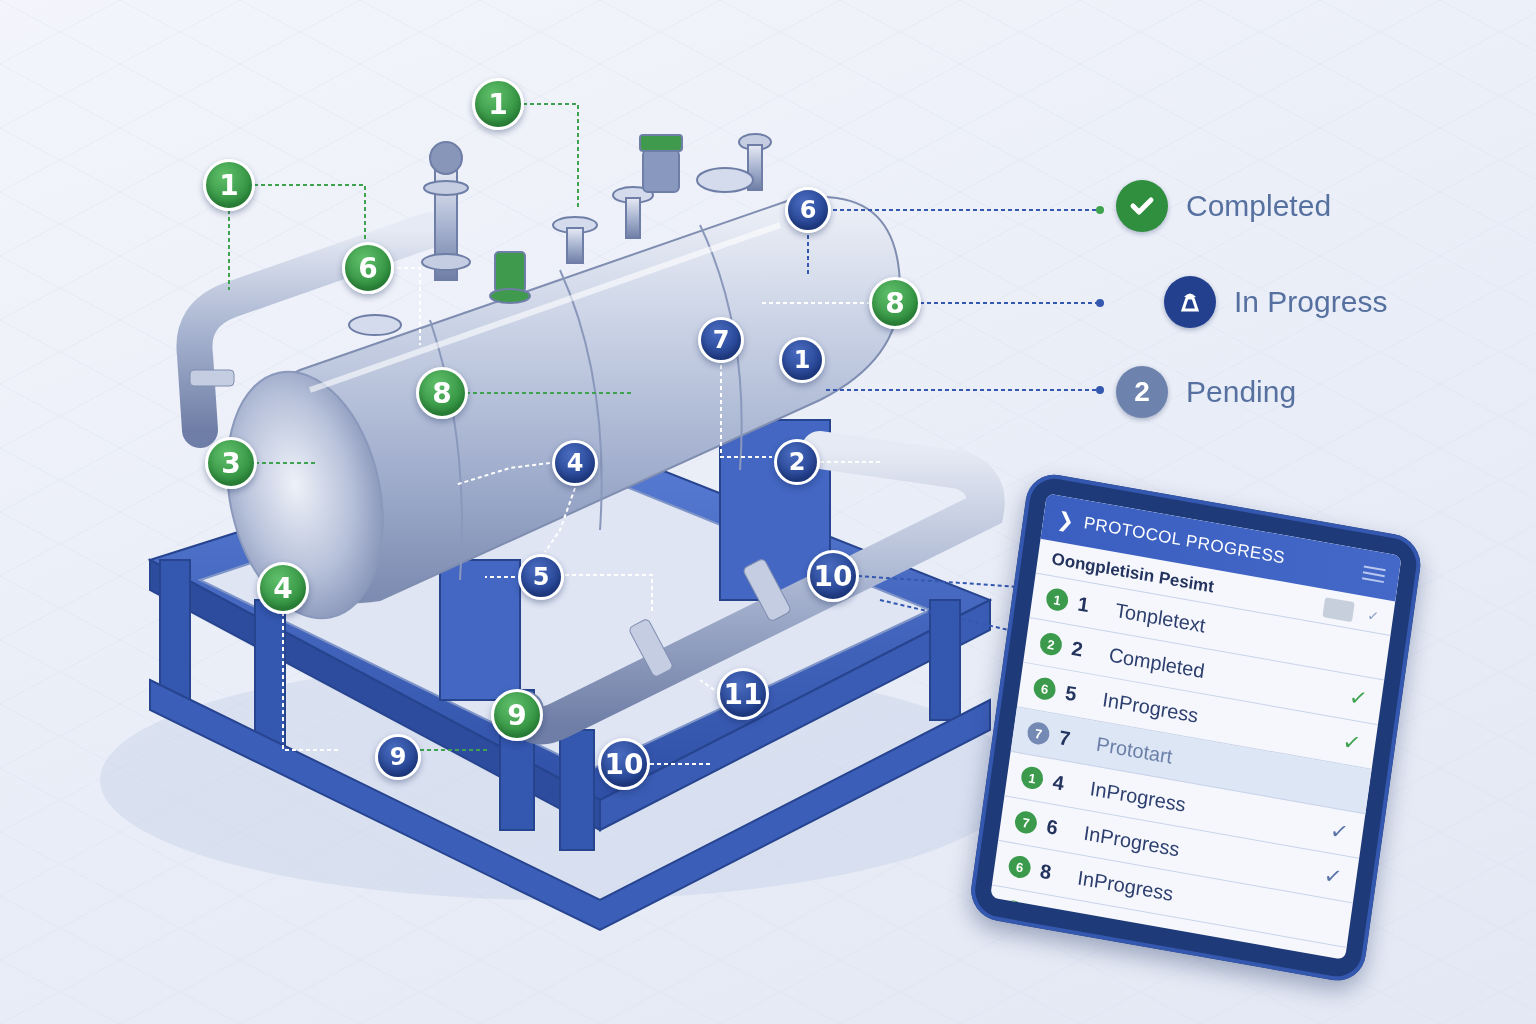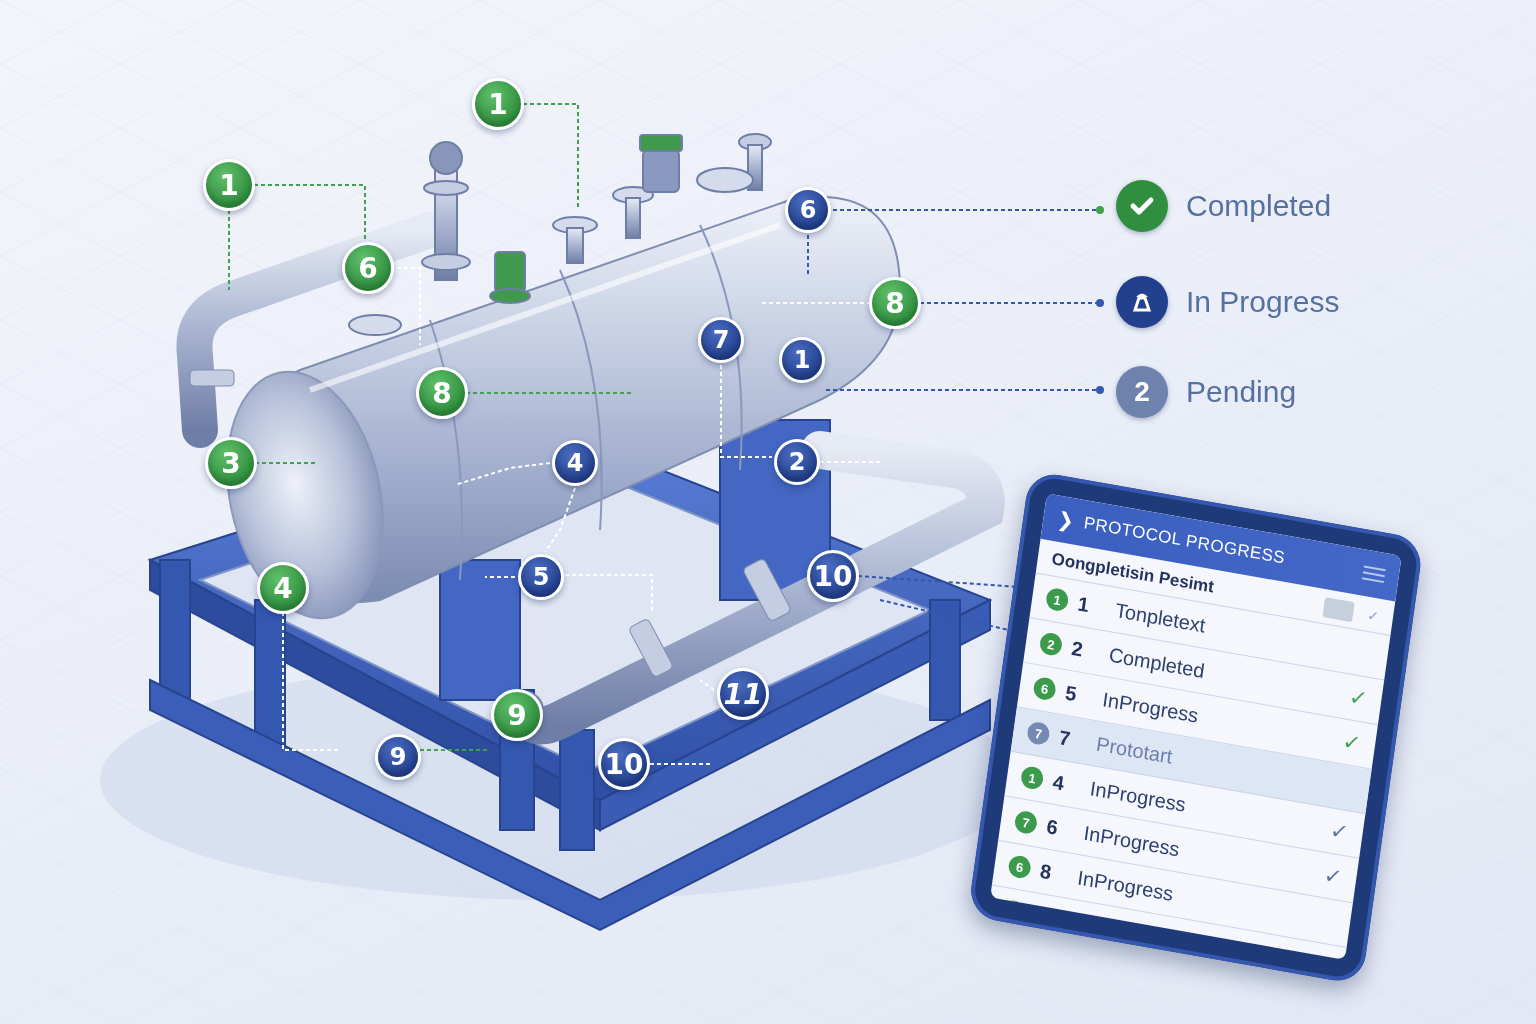--- a/index.html
+++ b/index.html
@@ -178,35 +178,35 @@
     <div class="badge green lg" style="left: 257px; top: 562px;">4</div>
     <div class="badge green lg" style="left: 491px; top: 689px;">9</div>
     <div class="badge green lg" style="left: 869px; top: 277px;">8</div>
     <div class="badge blue md" style="left: 785px; top: 187px;">6</div>
     <div class="badge blue md" style="left: 698px; top: 317px;">7</div>
     <div class="badge blue md" style="left: 779px; top: 337px;">1</div>
     <div class="badge blue md" style="left: 774px; top: 439px;">2</div>
     <div class="badge blue md" style="left: 552px; top: 440px;">4</div>
     <div class="badge blue md" style="left: 518px; top: 554px;">5</div>
     <div class="badge blue lg" style="left: 807px; top: 550px;">10</div>
-    <div class="badge blue lg" style="left: 717px; top: 668px; font-style: italic;">11</div>
+    <div class="badge blue lg" style="left: 717px; top: 668px;">11</div>
     <div class="badge blue md" style="left: 375px; top: 734px;">9</div>
     <div class="badge blue lg" style="left: 598px; top: 738px;">10</div>
   </div>
 
 <div>
   <div class="legend-row" style="left:1116px;top:180px;">
     <div class="legend-icon" style="background:#2f8f3e;">
       <svg width="30" height="30" viewBox="0 0 30 30">
           <path d="M6 15 L12 21 L24 9" stroke="#fff" stroke-width="5" fill="none" stroke-linecap="round" stroke-linejoin="round"></path>
         </svg>
     </div>
     <span class="legend-label">Completed</span>
   </div>
-  <div class="legend-row" style="left:1116px;top:276px;">
+  <div class="legend-row" style="left:1164px;top:276px;">
     <div class="legend-icon" style="background:#22408e;">
       <svg width="30" height="30" viewBox="0 0 30 30">
           <path d="M9 10 Q15 3 21 10 Z" fill="#fff"></path>
           <path d="M12 11 L8 23 L22 23 L18 11 Z" fill="none" stroke="#fff" stroke-width="3"></path>
         </svg>
     </div>
     <span class="legend-label">In Progress</span>
   </div>
   <div class="legend-row" style="left:1116px;top:366px;">
     <div class="legend-icon" style="background:#6d82ad;">2</div>

